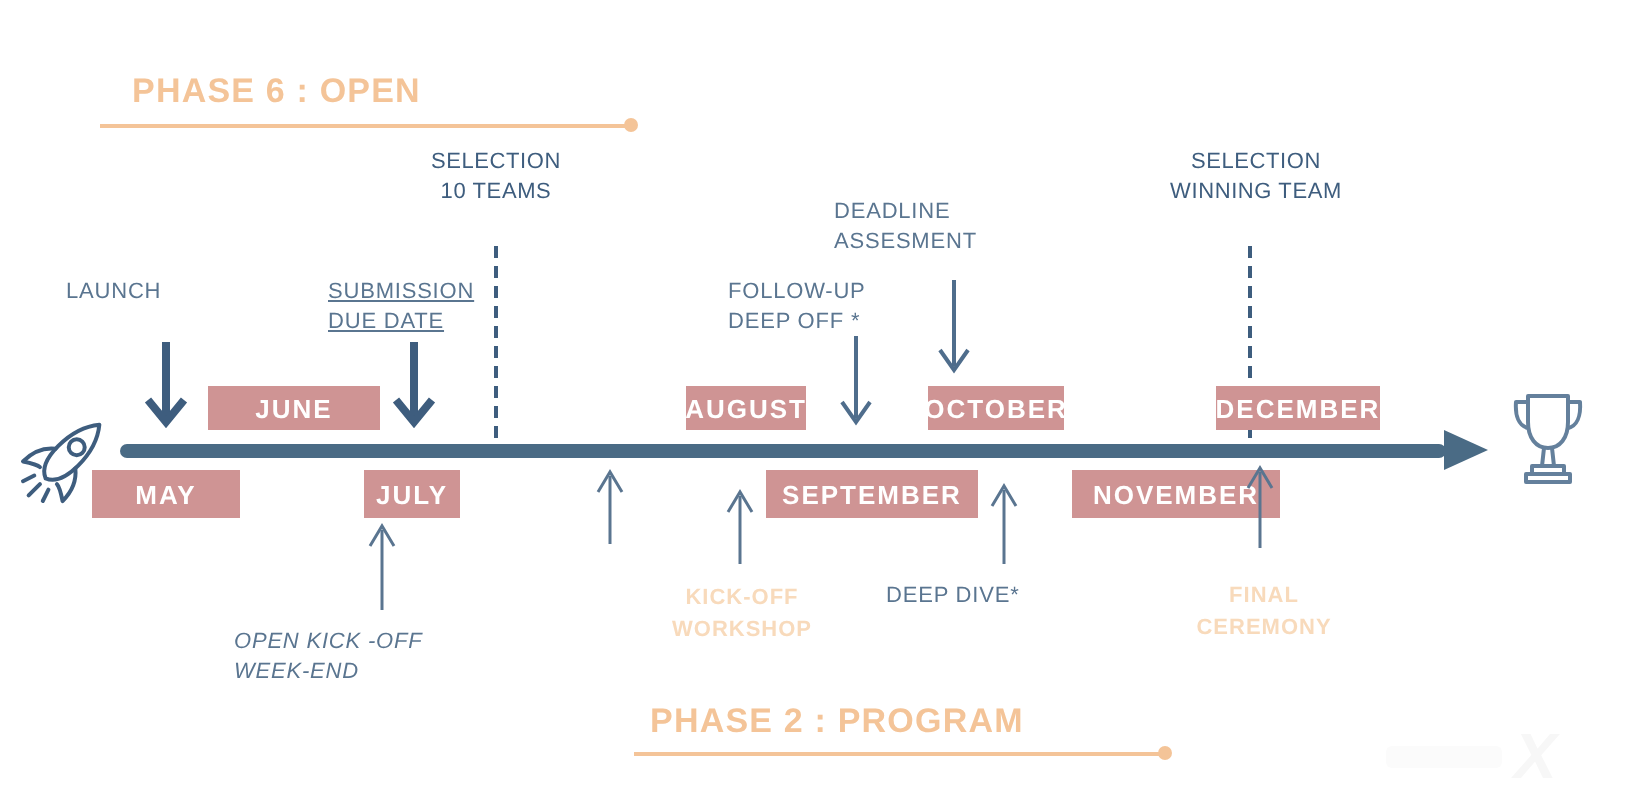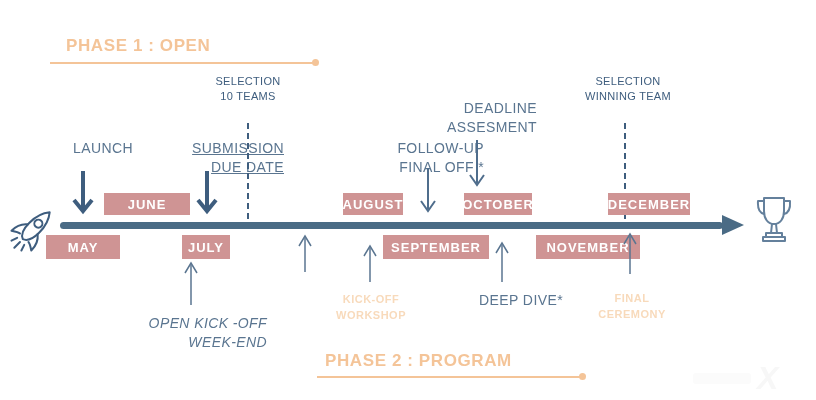--- a/index.html
+++ b/index.html
@@ -7,22 +7,22 @@
     position:relative;width:816px;height:400px;background:#ffffff;overflow:hidden;
     font-family:"Liberation Sans", sans-serif;
   }
   .abs{position:absolute;}
   .phase-title{
     font-size:17px;font-weight:800;letter-spacing:.6px;color:#f4c498;white-space:nowrap;
   }
   .phase-line{height:2px;background:#f4c498;}
   .phase-dot{width:7px;height:7px;border-radius:50%;background:#f4c498;}
   .lbl{
-    font-size:14px;line-height:1.35;letter-spacing:.4px;color:#5a7590;
-    text-align:right;white-space:pre-line;font-weight:500;
+    font-size:11px;line-height:1.35;letter-spacing:.4px;color:#5a7590;
+    text-align:left;white-space:pre-line;font-weight:500;
   }
   .lbl-navy{
     font-size:11px;line-height:1.4;letter-spacing:.3px;color:#3e5d7e;
     text-align:center;white-space:pre-line;font-weight:400;
   }
   .lbl-peach{
     font-size:11px;line-height:1.45;letter-spacing:.5px;color:#f8dabb;
     text-align:center;white-space:pre-line;font-weight:800;
   }
   .month{
@@ -38,41 +38,41 @@
   svg{display:block;}
   .arrow{z-index:3;}
   .watermark{color:#f7f7f7;font-weight:800;font-size:32px;font-style:italic;}
   .watermark-blob{background:#fbfbfb;height:11px;border-radius:3px;}
 </style>
 </head>
 <body>
 
 <div id="stage">
 
-  <div class="abs phase-title" style="left:66px;top:36px;">PHASE 1 : OPEN</div>
+  <div class="abs phase-title" style="left:66px;top:36px;">PHASE 6 : OPEN</div>
   <div class="abs phase-line" style="left:50px;top:62px;width:264px;"></div>
   <div class="abs phase-dot" style="left:312px;top:59px;"></div>
 
   <div class="abs phase-title" style="left:325px;top:351px;">PHASE 2 : PROGRAM</div>
   <div class="abs phase-line" style="left:317px;top:376px;width:264px;"></div>
   <div class="abs phase-dot" style="left:579px;top:373px;"></div>
 
   <div class="abs lbl-navy" style="left:188px;top:74px;width:120px;">SELECTION
 10 TEAMS</div>
   <div class="abs lbl-navy" style="left:558px;top:74px;width:140px;">SELECTION
 WINNING TEAM</div>
 
   <div class="abs dash" style="left:247px;top:123px;height:96px;"></div>
   <div class="abs dash" style="left:624px;top:123px;height:96px;"></div>
 
   <div class="abs lbl" style="left:33px;top:139px;width:100px;">LAUNCH</div>
   <div class="abs lbl" style="left:164px;top:139px;width:120px;text-decoration:underline;">SUBMISSION
 DUE DATE</div>
   <div class="abs lbl" style="left:364px;top:139px;width:120px;">FOLLOW-UP
-FINAL OFF *</div>
+DEEP OFF *</div>
   <div class="abs lbl" style="left:417px;top:99px;width:120px;">DEADLINE
 ASSESMENT</div>
 
   <svg class="abs arrow" style="left:71px;top:169px;" width="24" height="48" viewBox="0 0 24 48">
     <line x1="12" y1="2" x2="12" y2="40" stroke="#3e5d7e" stroke-width="4"></line>
     <polyline points="3,31 12,42 21,31" fill="none" stroke="#3e5d7e" stroke-width="4"></polyline>
   </svg>
   <svg class="abs arrow" style="left:195px;top:169px;" width="24" height="48" viewBox="0 0 24 48">
     <line x1="12" y1="2" x2="12" y2="40" stroke="#3e5d7e" stroke-width="4"></line>
     <polyline points="3,31 12,42 21,31" fill="none" stroke="#3e5d7e" stroke-width="4"></polyline>

